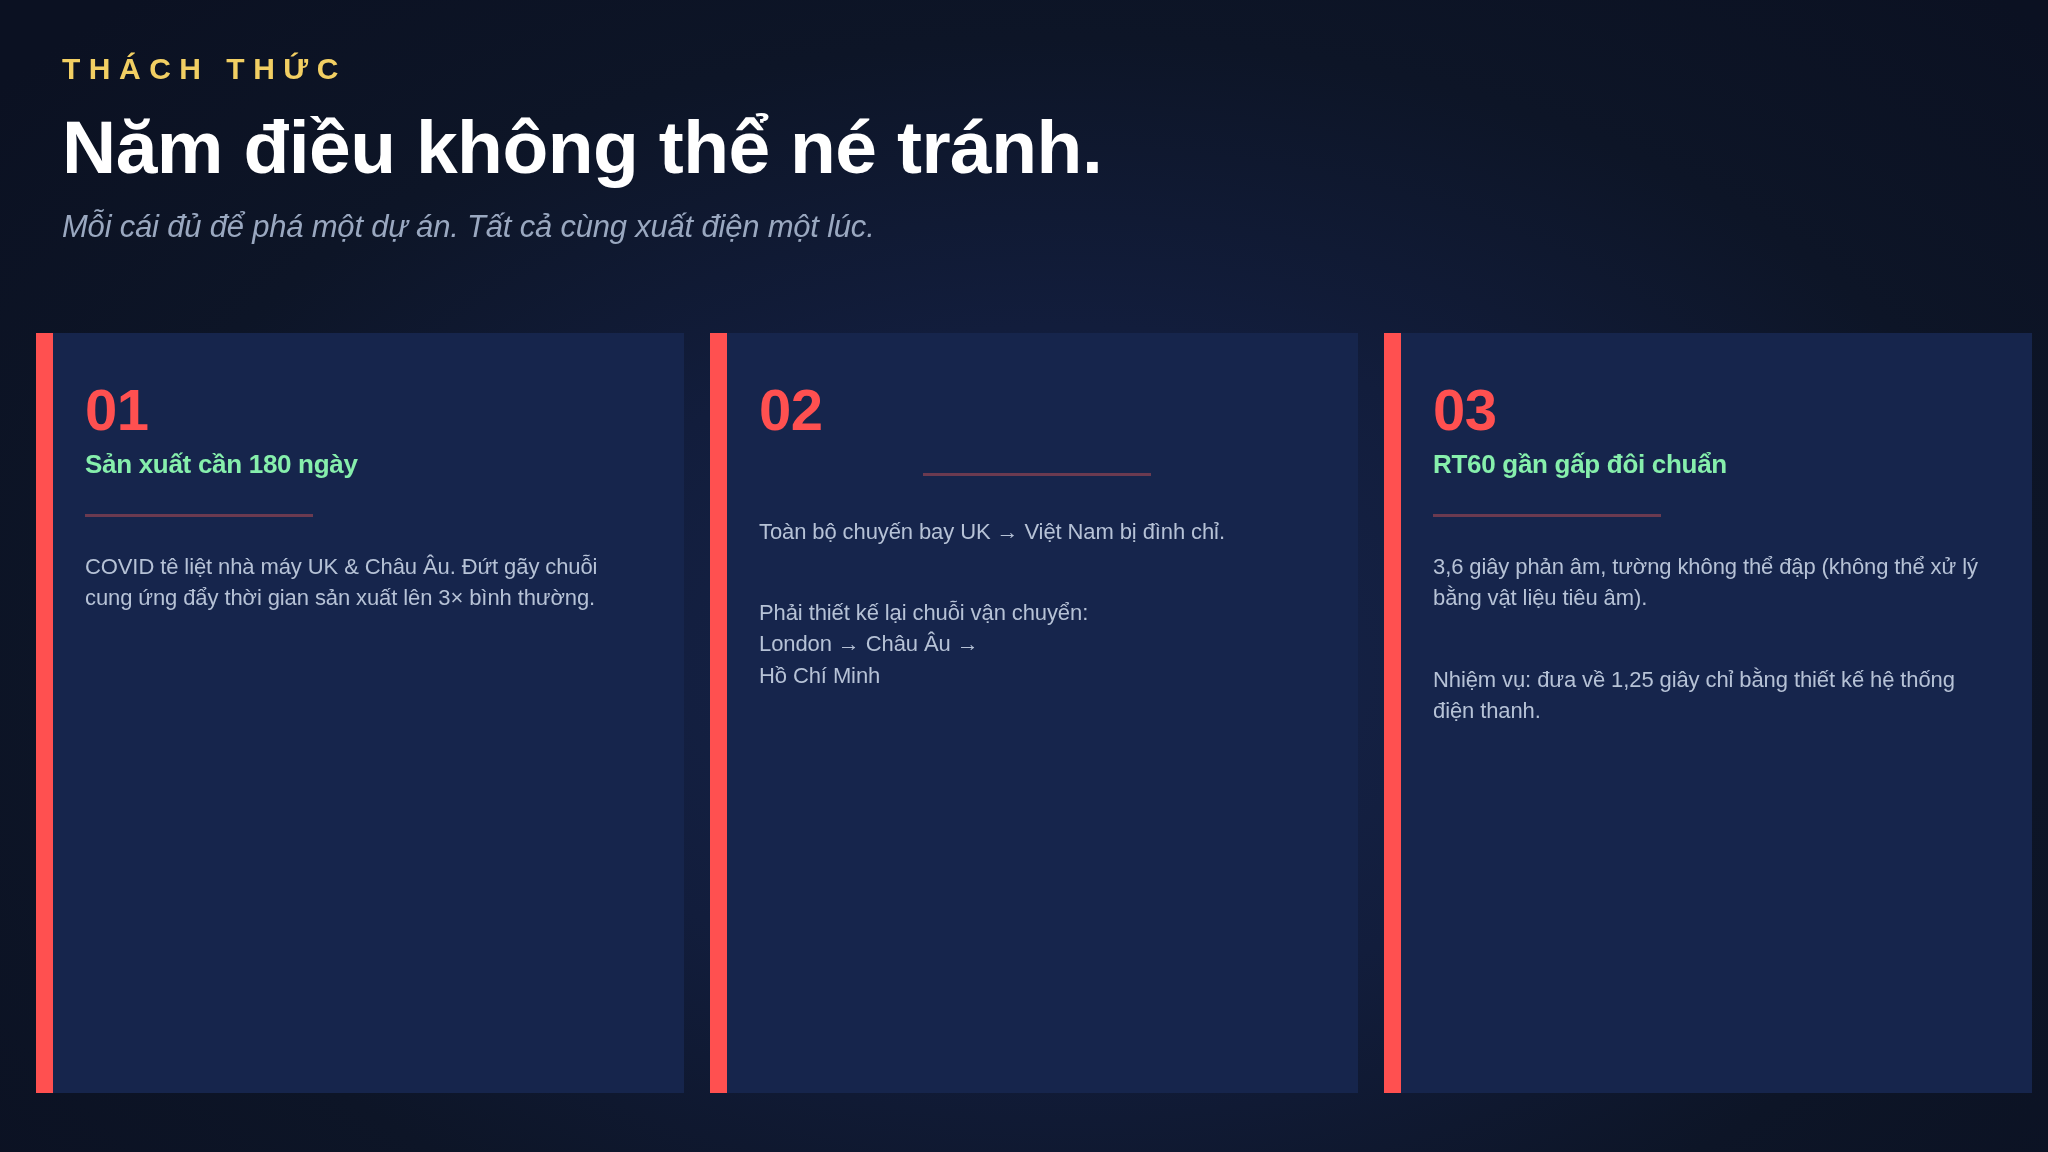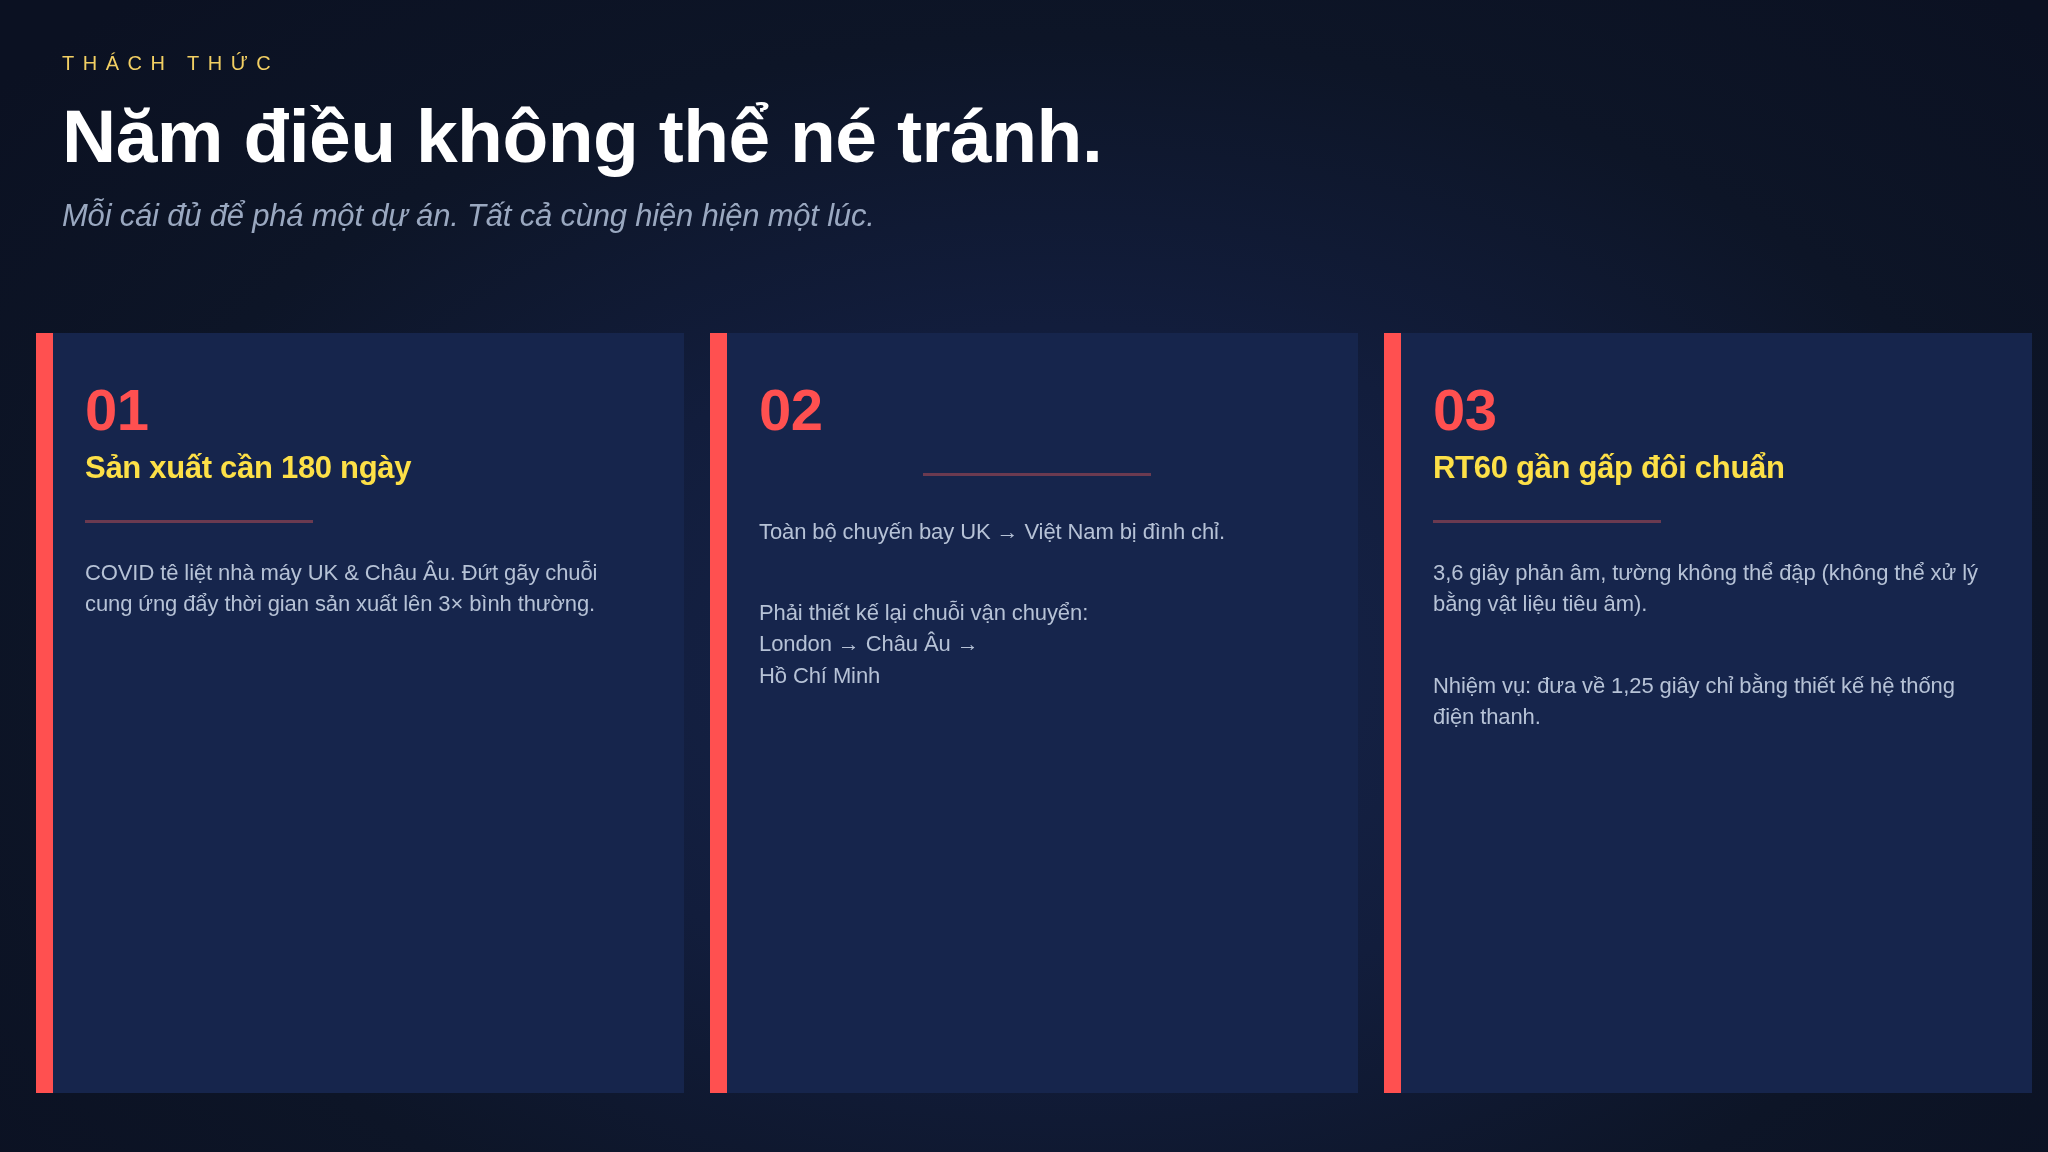--- a/index.html
+++ b/index.html
@@ -14,22 +14,22 @@
     width:2048px; height:1152px;
     background:
       radial-gradient(1400px 900px at 52% 58%, #16244a 0%, #121d3c 38%, #0d1527 70%, #0b1122 100%);
     overflow:hidden;
   }
 
   
   .header{ position:absolute; left:62px; top:52px; width:1600px; }
   .eyebrow{
     color:#f2cf63;
-    font-size:20px;
-    font-weight:normal;
+    font-size:30px;
+    font-weight:bold;
     letter-spacing:8.5px;
     text-transform:uppercase;
     margin-bottom:22px;
   }
   .headline{
     color:#ffffff;
     font-size:75px;
     font-weight:bold;
     letter-spacing:-0.5px;
     line-height:1.05;
@@ -63,22 +63,22 @@
   }
   .card-num{
     color:#ff5050;
     font-size:58px;
     font-weight:bold;
     line-height:1;
     letter-spacing:-0.5px;
     margin-bottom:10px;
   }
   .card-title{
-    color:#fde047;
-    font-size:31px;
+    color:#86efac;
+    font-size:26px;
     font-weight:bold;
     line-height:1.2;
     letter-spacing:-0.3px;
   }
   .card.center .card-title{ text-align:center; }
   .divider{
     height:3px;
     background:#6b3a50;
     margin:34px 0 34px 0;
     width:228px;
@@ -93,21 +93,21 @@
   .card-body p + p{ margin-top:50px; }
 </style>
 </head>
 <body>
 
 <div id="stage">
 
   <div class="header">
     <div class="eyebrow">THÁCH THỨC</div>
     <div class="headline">Năm điều không thể né tránh.</div>
-    <div class="subtitle">Mỗi cái đủ để phá một dự án. Tất cả cùng hiện hiện một lúc.</div>
+    <div class="subtitle">Mỗi cái đủ để phá một dự án. Tất cả cùng xuất điện một lúc.</div>
   </div>
 
   <div class="cards" id="cards">
       <div class="card">
         <div class="card-num">01</div>
         <div class="card-title">Sản xuất cần 180 ngày</div>
         <div class="divider"></div>
         <div class="card-body">
           <p style="white-space: pre-line;">COVID tê liệt nhà máy UK &amp; Châu Âu. Đứt gãy chuỗi cung ứng đẩy thời gian sản xuất lên 3× bình thường.</p>
         </div>

